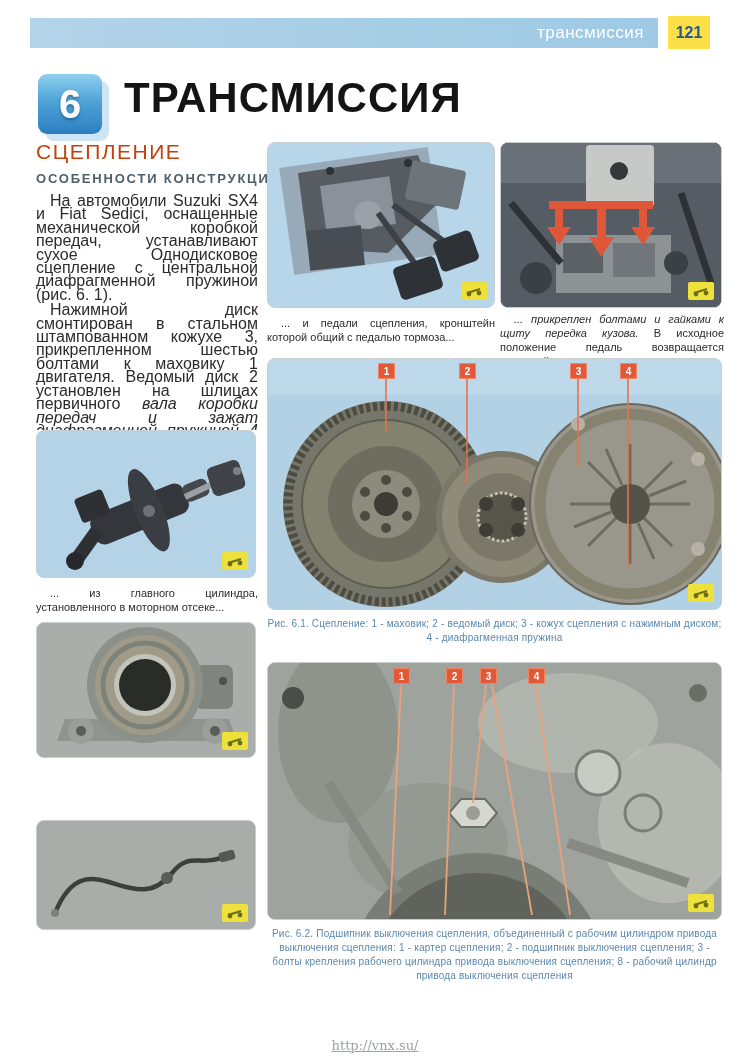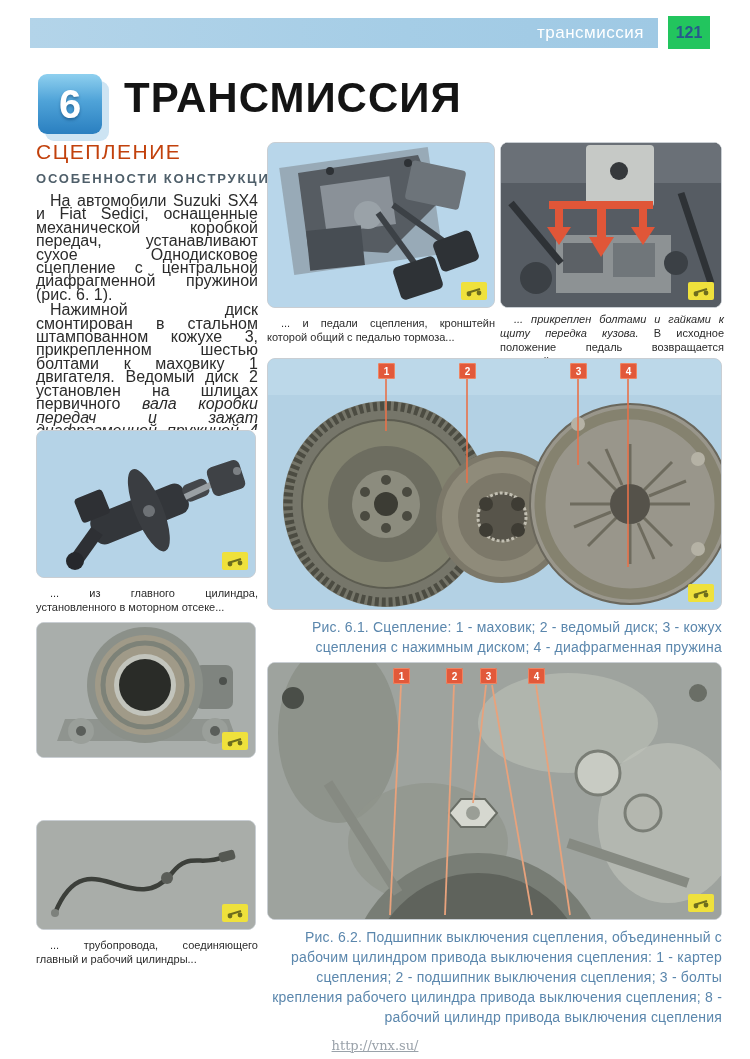--- a/index.html
+++ b/index.html
@@ -11,21 +11,21 @@
   }
   
   .header-bar {
     position:absolute; left:30px; top:18px; width:628px; height:30px;
     background:linear-gradient(90deg,#b3d4e9,#a5cde6 60%,#9fc9e4);
     display:flex; align-items:center; justify-content:flex-end; padding-right:14px;
   }
   .header-bar .hdr-label { color:#ffffff; font-size:17px; letter-spacing:.5px; }
   .page-num-box {
     position:absolute; left:668px; top:16px; width:42px; height:33px;
-    background:#22c55e; display:flex; align-items:center; justify-content:center;
+    background:#fde047; display:flex; align-items:center; justify-content:center;
     color:#27598c; font-size:16px; font-weight:bold;
   }
   
   .chapter-badge {
     position:absolute; left:38px; top:74px; width:64px; height:60px; border-radius:9px;
     background:linear-gradient(180deg,#8fd0ef 0%,#4fa3d8 45%,#2a7fc0 100%);
     box-shadow:7px 7px 0 #cde4f3; display:flex; align-items:center; justify-content:center;
   }
   .chapter-badge span { color:#fff; font-size:40px; font-weight:bold; text-shadow:0 2px 3px rgba(0,40,80,.4); }
   .chapter-title {
@@ -60,22 +60,22 @@
     position:absolute; right:7px; bottom:7px; width:26px; height:18px;
     background:#efe13c; border-radius:2px; display:flex; align-items:center; justify-content:center;
   }
   
   .callout {
     position:absolute; width:17px; height:16px; background:#e2593a; border-radius:2px;
     color:#fff; font-size:10px; font-weight:bold; display:flex; align-items:center;
     justify-content:center; box-shadow:inset 0 0 0 1px #ef8563;
   }
   .fig-caption {
-    position:absolute; font-size:14px; line-height:20px; color:#5b87ad;
-    text-align:right; letter-spacing:.2px;
+    position:absolute; font-size:10px; line-height:14px; color:#5b87ad;
+    text-align:center; letter-spacing:.2px;
   }
   
   .watermark {
     position:absolute; left:0; top:1038px; width:750px; text-align:center;
     font-family:"DejaVu Serif", serif; font-size:13px; color:#9aa2aa;
     text-decoration:underline;
   }
 </style>
 </head>
 <body>
@@ -293,21 +293,20 @@
       <circle cx="18" cy="92" r="4" fill="#7d817c"></circle>
     </svg>
     <div class="badge-logo">
       <svg width="20" height="12" viewBox="0 0 20 12">
         <path d="M3 8 L16 4" stroke="#6d6d1e" stroke-width="2" fill="none"></path>
         <circle cx="5" cy="9" r="2.4" fill="#6d6d1e"></circle>
           <circle cx="15" cy="8" r="2.4" fill="#6d6d1e"></circle>
       </svg>
     </div>
   </div>
-  <div class="photo-caption" style="left:36px; top:938px; width:222px;">... трубопровода, соединяющего главный и рабочий цилиндры...</div>
 
   <div class="photo" style="left:267px; top:662px; width:455px; height:258px; background:#9ea39e;">
     <svg width="455" height="258" viewBox="0 0 455 258">
       <rect width="455" height="258" fill="#9ea39e"></rect>
       <ellipse cx="70" cy="70" rx="60" ry="90" fill="#8a8e86" opacity="0.8"></ellipse>
       <ellipse cx="300" cy="60" rx="90" ry="50" fill="#b8bcb4" opacity="0.7"></ellipse>
       <ellipse cx="400" cy="160" rx="70" ry="80" fill="#c2c5bd" opacity="0.6"></ellipse>
       <ellipse cx="160" cy="180" rx="80" ry="60" fill="#90948c" opacity="0.7"></ellipse>
       <circle cx="210" cy="320" r="130" fill="#787d75"></circle>
       <circle cx="210" cy="320" r="110" fill="#5f635c"></circle>

